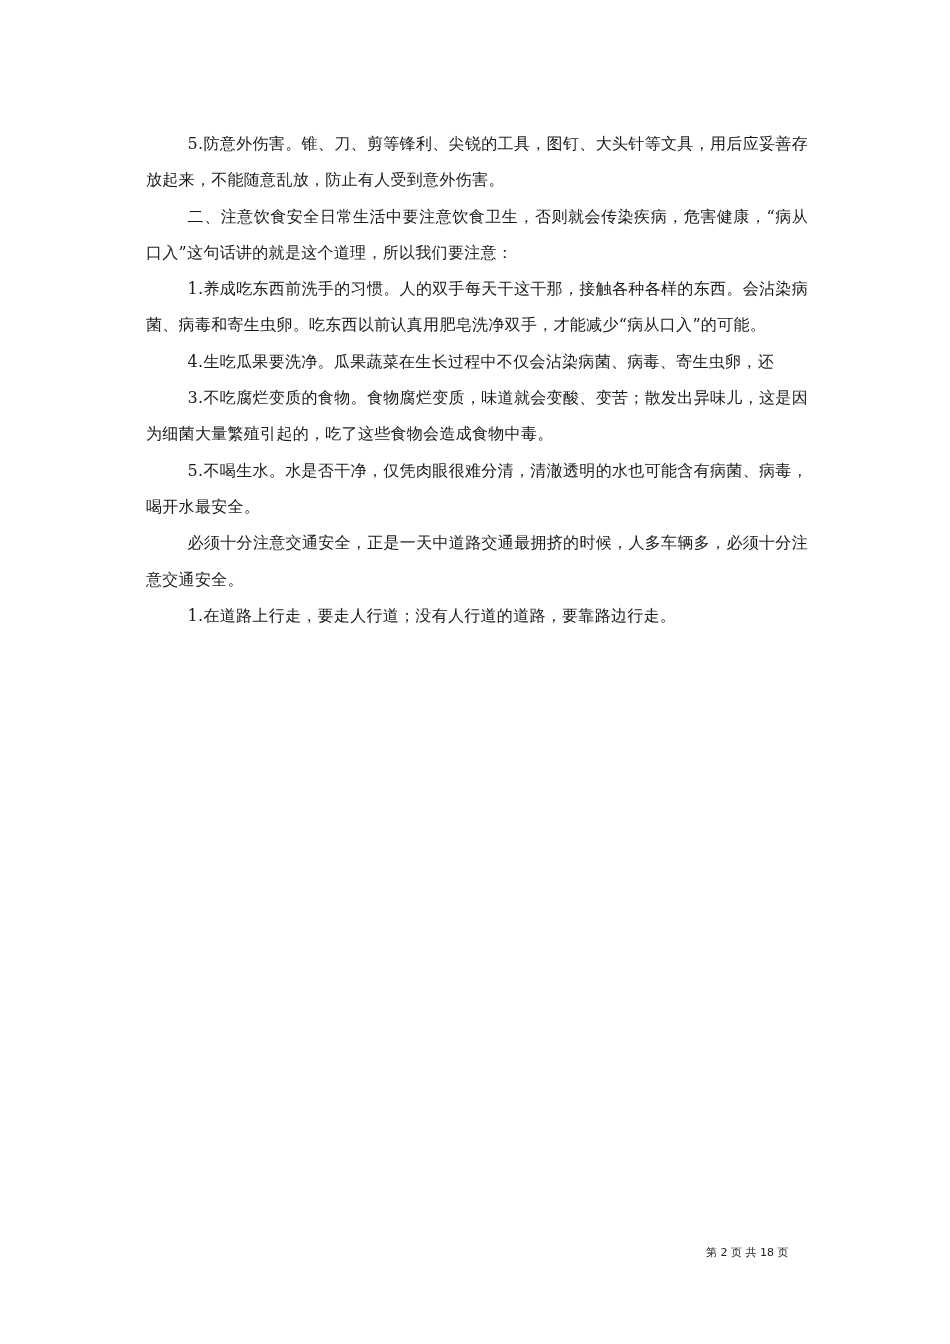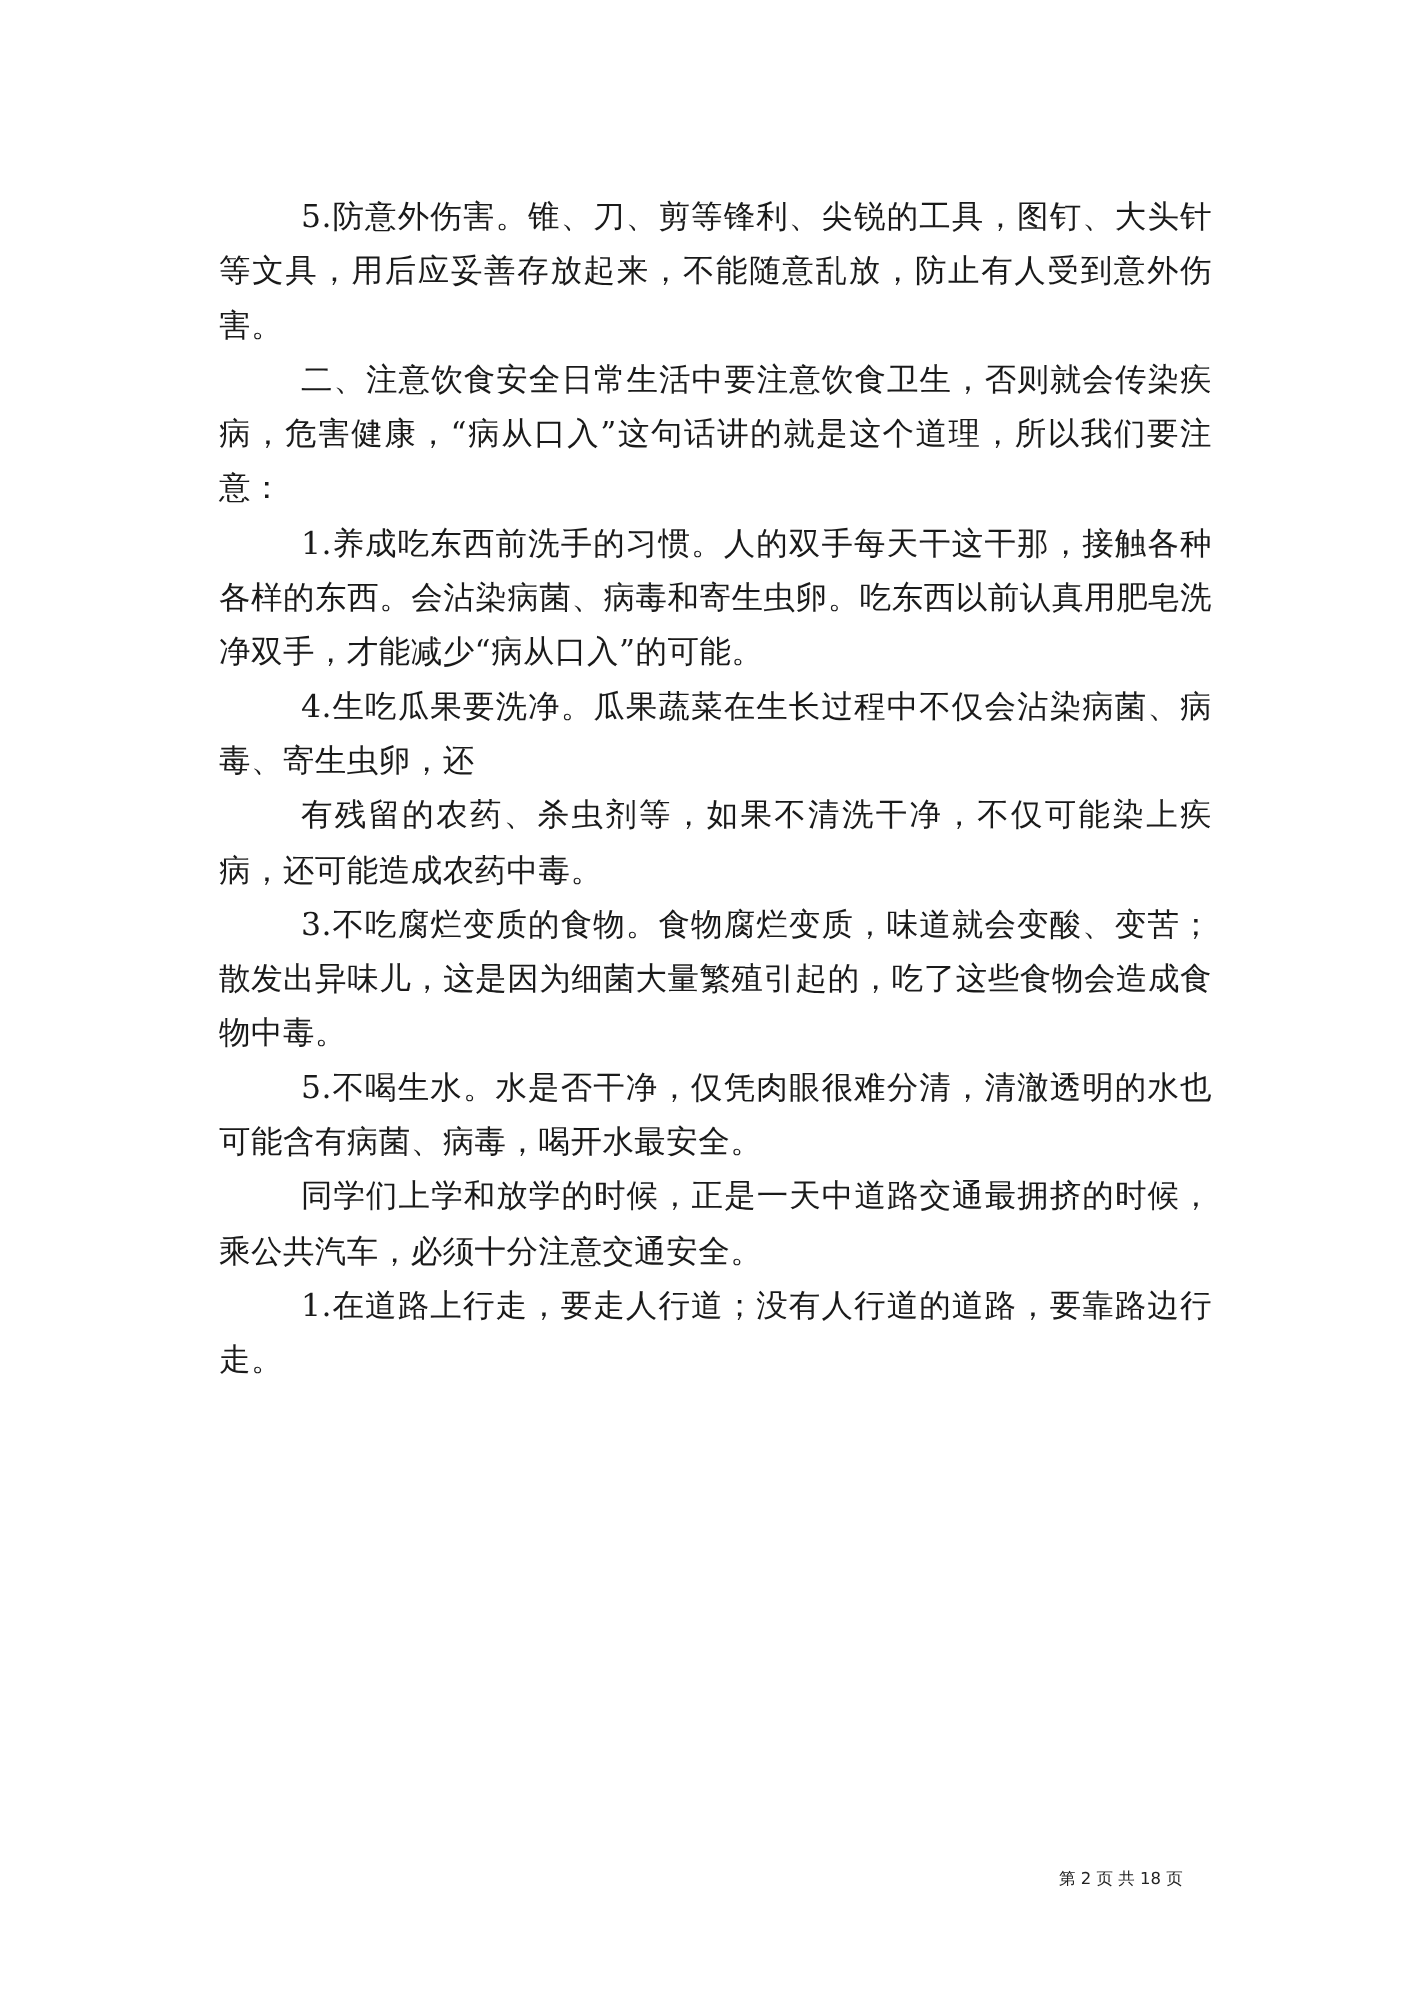--- a/index.html
+++ b/index.html
@@ -1,33 +1,32 @@
 <!DOCTYPE html>
 <html><head>
 <meta charset="utf-8">
 <style>
   html, body { margin: 0; padding: 0; background: #ffffff; }
   body { width: 950px; height: 1344px; position: relative; overflow: hidden;
          font-family: "DejaVu Serif", "Liberation Serif", serif; color: #1a1a1a; }
   .page { position: absolute; left: 0; top: 0; width: 950px; height: 1344px; background: #fff; }
   .body-text { position: absolute; left: 146px; top: 126px; width: 662px; }
-  .para { margin: 0; font-size: 21px; line-height: 36.3px; text-indent: 2.6em;
+  .para { margin: 0; font-size: 16px; line-height: 36.3px; text-indent: 2.6em;
           text-align: justify; letter-spacing: 0.3px; word-break: break-all; }
   .footer { position: absolute; left: 706px; top: 1245px; font-size: 11px;
             font-family: "DejaVu Sans", "Liberation Sans", sans-serif; color: #222; }
 </style>
 </head>
 <body>
 
 <div class="page">
   <div class="body-text">
     <p class="para">5.防意外伤害。锥、刀、剪等锋利、尖锐的工具，图钉、大头针等文具，用后应妥善存放起来，不能随意乱放，防止有人受到意外伤害。</p>
     <p class="para">二、注意饮食安全日常生活中要注意饮食卫生，否则就会传染疾病，危害健康，“病从口入”这句话讲的就是这个道理，所以我们要注意：</p>
     <p class="para">1.养成吃东西前洗手的习惯。人的双手每天干这干那，接触各种各样的东西。会沾染病菌、病毒和寄生虫卵。吃东西以前认真用肥皂洗净双手，才能减少“病从口入”的可能。</p>
     <p class="para">4.生吃瓜果要洗净。瓜果蔬菜在生长过程中不仅会沾染病菌、病毒、寄生虫卵，还</p>
-    <p class="para">有残留的农药、杀虫剂等，如果不清洗干净，不仅可能染上疾病，还可能造成农药中毒。</p>
     <p class="para">3.不吃腐烂变质的食物。食物腐烂变质，味道就会变酸、变苦；散发出异味儿，这是因为细菌大量繁殖引起的，吃了这些食物会造成食物中毒。</p>
     <p class="para">5.不喝生水。水是否干净，仅凭肉眼很难分清，清澈透明的水也可能含有病菌、病毒，喝开水最安全。</p>
-    <p class="para">同学们上学和放学的时候，正是一天中道路交通最拥挤的时候，乘公共汽车，必须十分注意交通安全。</p>
+    <p class="para">必须十分注意交通安全，正是一天中道路交通最拥挤的时候，人多车辆多，必须十分注意交通安全。</p>
     <p class="para">1.在道路上行走，要走人行道；没有人行道的道路，要靠路边行走。</p>
   </div>
   <div class="footer">第 2 页 共 18 页</div>
 </div>
 
 </body></html>

